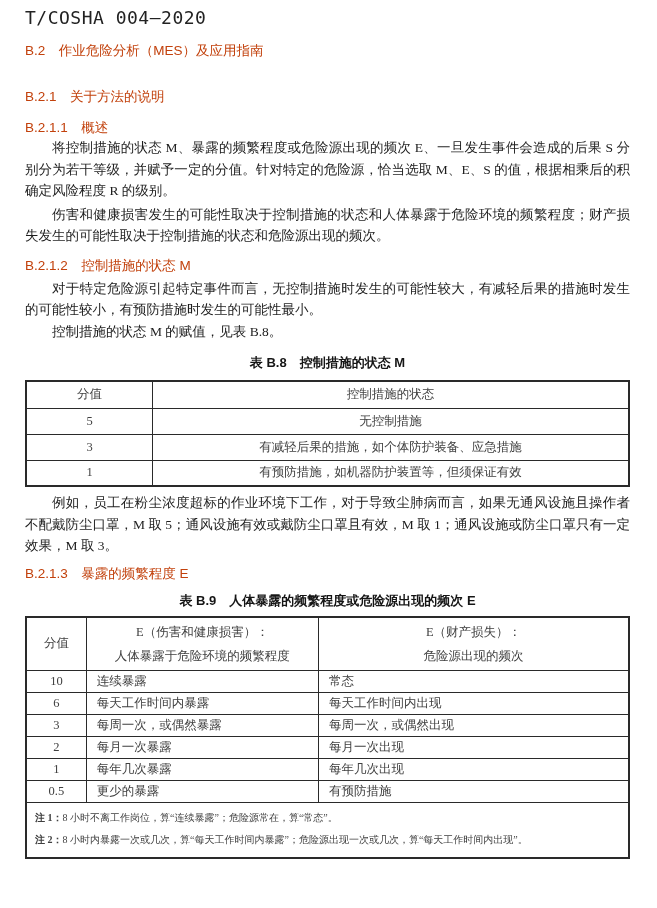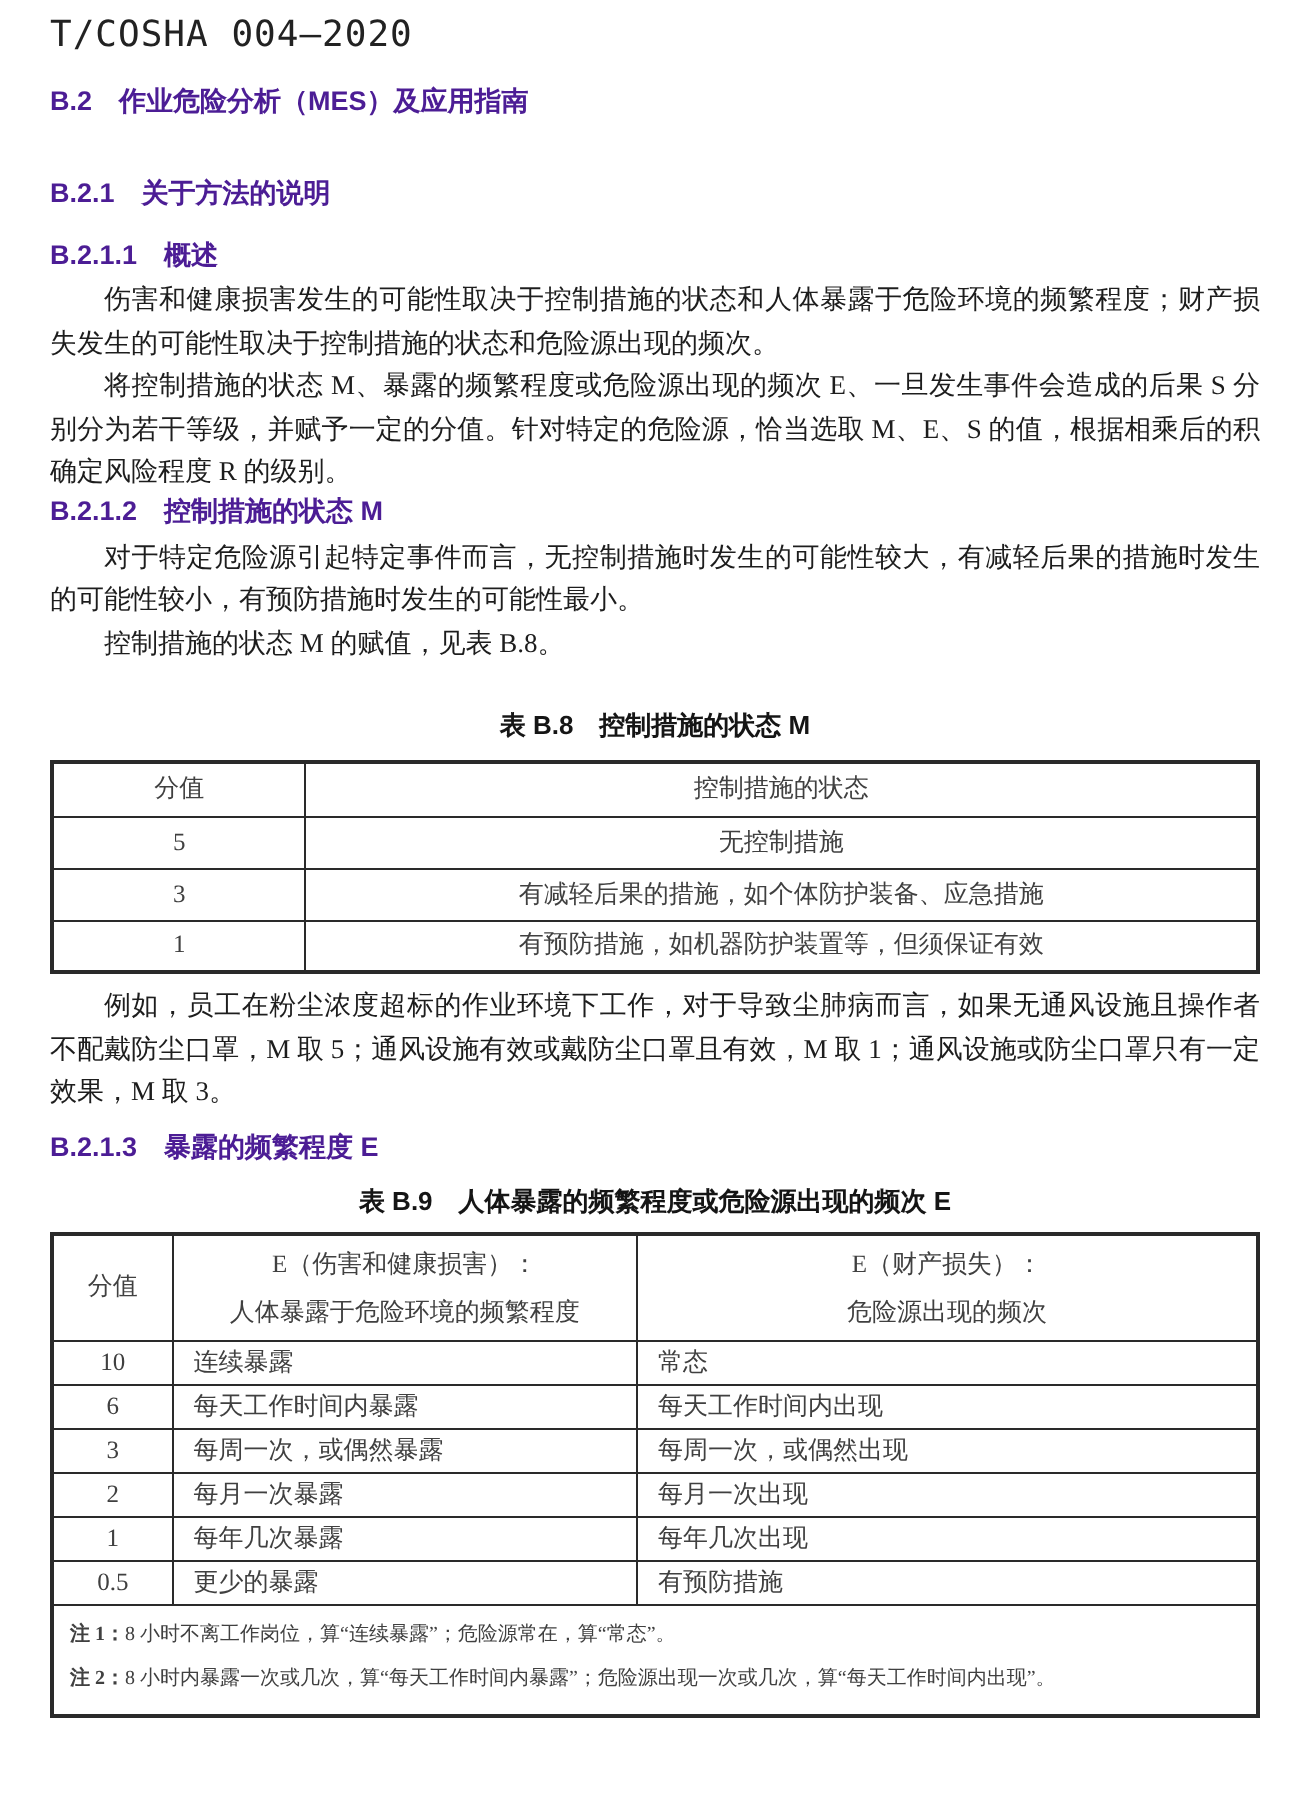--- a/index.html
+++ b/index.html
@@ -11,43 +11,43 @@
   }
   .page { width:657px; height:908px; padding:10px 27px 0 25px; background:#fff; }
 
   .doc-number {
     font-family:"DejaVu Sans Mono","Liberation Mono",monospace;
     font-size:18px; letter-spacing:.5px; color:#222; line-height:16px;
   }
 
   .h {
     font-family:"Liberation Sans","DejaVu Sans",sans-serif;
-    font-weight:bold; color:#4c1d95; font-size:13.5px; line-height:18px;
+    font-weight:normal; color:#c2410c; font-size:13.5px; line-height:18px;
   }
   .h-b2   { margin-top:16px; }
   .h-b21  { margin-top:28px; }
   .h-b211 { margin-top:13px; }
-  .h-b212 { }
+  .h-b212 { margin-top:10px; }
   .h-b213 { margin-top:8px; }
 
   .para {
     font-size:13.5px; line-height:21.5px; text-align:justify;
     text-indent:2em; color:#1d1d1d;
   }
   .para.first { margin-top:2px; }
   .para.gap   { margin-top:3px; }
   .para.gap5  { margin-top:5px; }
   .para.gap9  { margin-top:9px; }
 
   .tbl-title {
     font-family:"Liberation Sans","DejaVu Sans",sans-serif;
     font-weight:bold; font-size:13px; text-align:center;
     color:#151515; line-height:18px;
   }
-  .tbl-title.t8 { margin-top:22px; }
+  .tbl-title.t8 { margin-top:12px; }
   .tbl-title.t9 { margin-top:9px; }
 
   table.tbl {
     width:100%; border-collapse:collapse; table-layout:fixed;
     font-size:12.5px; color:#404040; margin-top:8px;
     border:2px solid #2a2a2a;
   }
   table.tbl.b9 { margin-top:6px; }
   .tbl th, .tbl td { border:1px solid #2a2a2a; font-weight:normal; }
 
@@ -67,22 +67,22 @@
 <body>
 
 <div class="page">
 
   <div class="doc-number">T/COSHA 004—2020</div>
 
   <div class="h h-b2">B.2　作业危险分析（MES）及应用指南</div>
   <div class="h h-b21">B.2.1　关于方法的说明</div>
   <div class="h h-b211">B.2.1.1　概述</div>
 
+  <p class="para">将控制措施的状态 M、暴露的频繁程度或危险源出现的频次 E、一旦发生事件会造成的后果 S 分别分为若干等级，并赋予一定的分值。针对特定的危险源，恰当选取 M、E、S 的值，根据相乘后的积确定风险程度 R 的级别。</p>
   <p class="para first">伤害和健康损害发生的可能性取决于控制措施的状态和人体暴露于危险环境的频繁程度；财产损失发生的可能性取决于控制措施的状态和危险源出现的频次。</p>
-  <p class="para">将控制措施的状态 M、暴露的频繁程度或危险源出现的频次 E、一旦发生事件会造成的后果 S 分别分为若干等级，并赋予一定的分值。针对特定的危险源，恰当选取 M、E、S 的值，根据相乘后的积确定风险程度 R 的级别。</p>
 
   <div class="h h-b212">B.2.1.2　控制措施的状态 M</div>
 
   <p class="para gap">对于特定危险源引起特定事件而言，无控制措施时发生的可能性较大，有减轻后果的措施时发生的可能性较小，有预防措施时发生的可能性最小。</p>
   <p class="para">控制措施的状态 M 的赋值，见表 B.8。</p>
 
   <div class="tbl-title t8">表 B.8　控制措施的状态 M</div>
 
   <table class="tbl b8">
     <colgroup>

